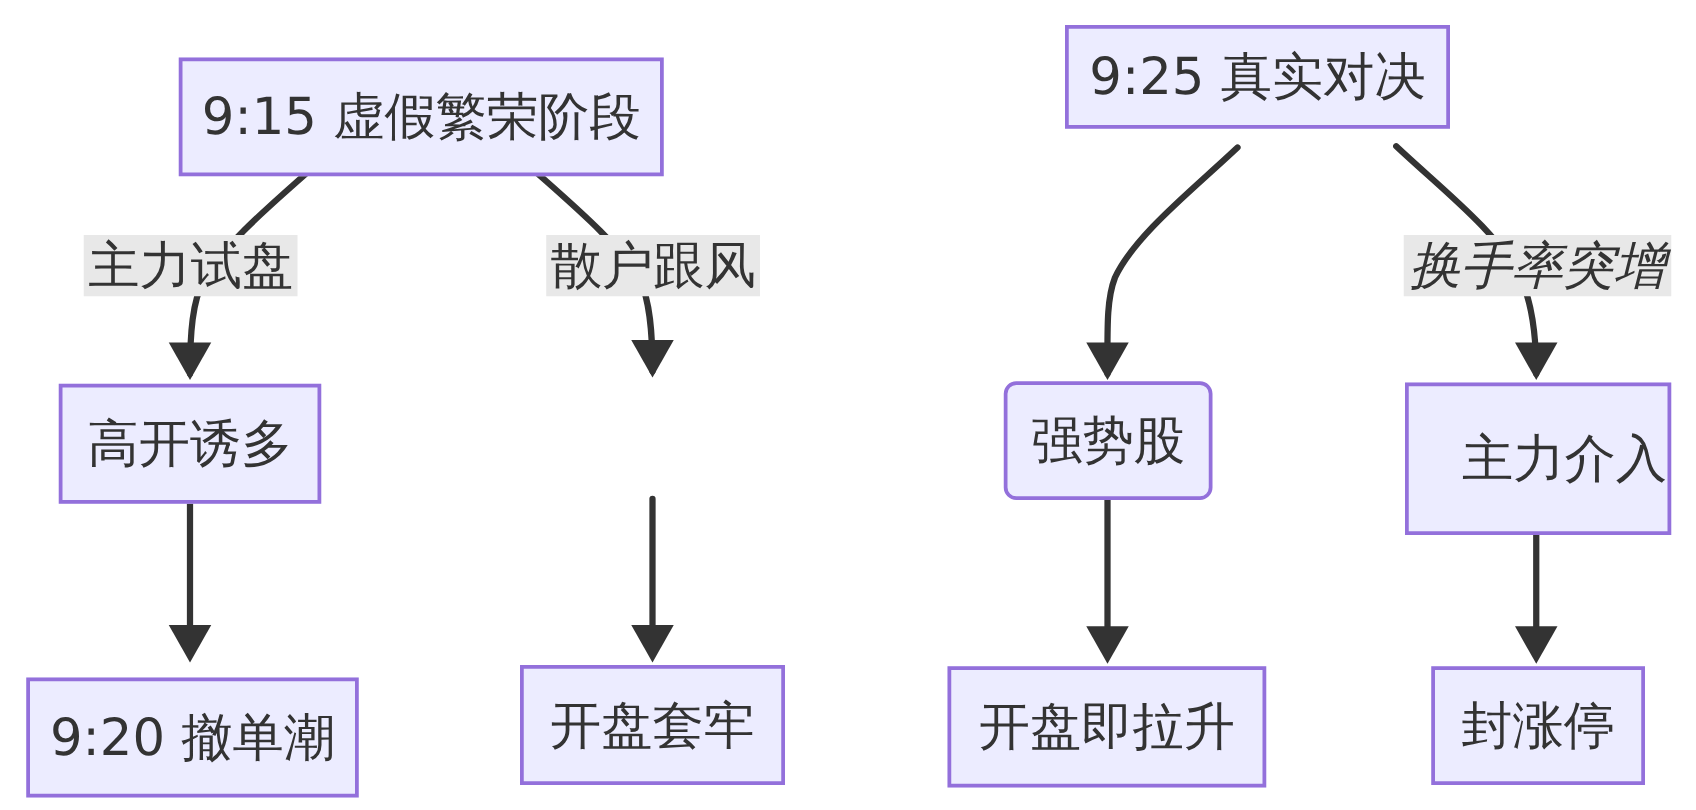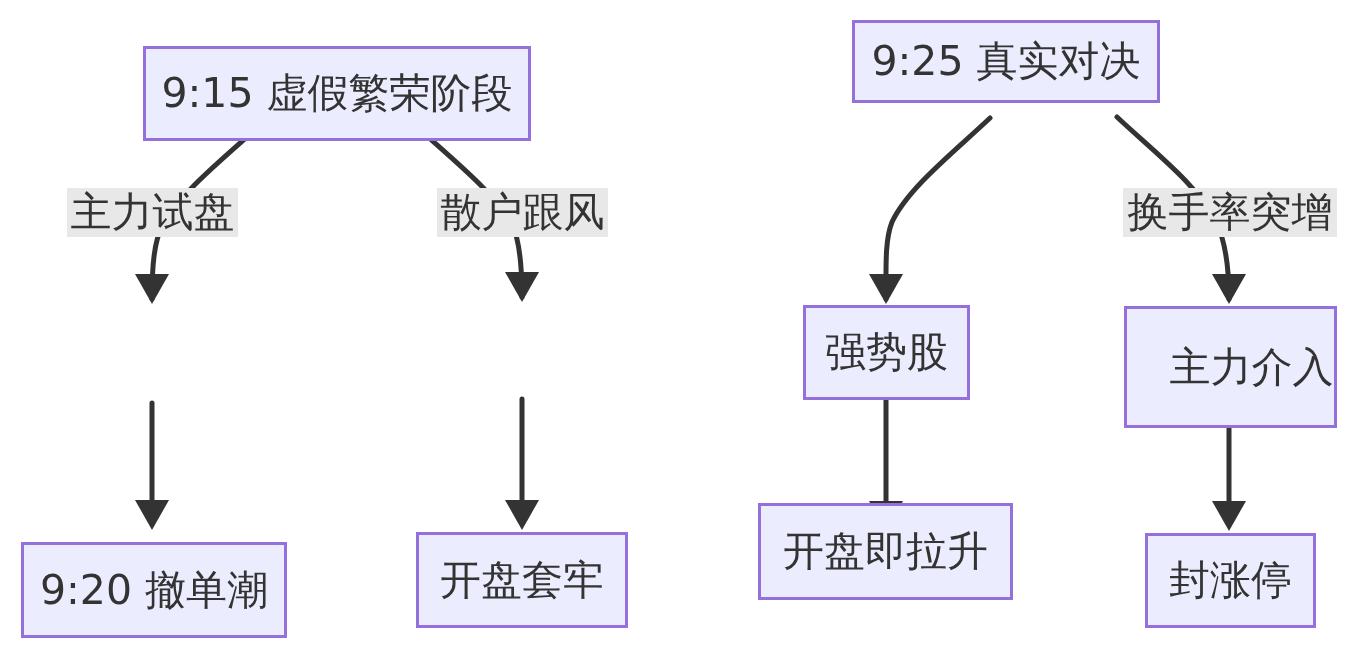--- a/index.html
+++ b/index.html
@@ -77,25 +77,26 @@
 
     <path d="M 886 400 L 886 501"></path>
     <polygon points="886,531 869,501 903,501"></polygon>
 
     <path d="M 1229 400 L 1229 501"></path>
     <polygon points="1229,531 1212,501 1246,501"></polygon>
   </svg>
 
   <div class="edge-label" style="left:437px; top:188px; width:171px; height:49px;">散户跟风</div>
   <div class="edge-label" style="left:67px; top:188px; width:171px; height:49px;">主力试盘</div>
-  <div class="edge-label" style="left:1123px; top:188px; width:214px; height:49px;">换手率突增</div>
+  <div class="edge-label" style="left:1123px; top:188px; width:214px; height:49px;font-style:italic;">换手率突增</div>
 
   <div class="node" style="left:143px; top:18px; width:388px; height:95px;margin-top:28px;">9:15 虚假繁荣阶段</div>
+  <div class="node" style="left:47px; top:307px; width:210px; height:96px;">高开诱多</div>
   <div class="node" style="left:21px; top:542px; width:266px; height:96px;">9:20 撤单潮</div>
   <div class="node" style="left:416px; top:532px; width:212px; height:96px;">开盘套牢</div>
 
   <div class="node" style="left:852px; top:20px; width:308px; height:83px;">9:25 真实对决</div>
-  <div class="node" style="left:803px; top:305px; width:167px; height:95px;">强势股</div>
+  <div class="node" style="left:803px; top:305px; width:167px; height:95px;border-radius:10px;">强势股</div>
   <div class="node" style="left:1124px; top:306px; width:213px; height:122px;padding-left:42px;">主力介入</div>
-  <div class="node" style="left:758px; top:503px; width:255px; height:97px;">开盘即拉升</div>
+  <div class="node" style="left:758px; top:533px; width:255px; height:97px;">开盘即拉升</div>
   <div class="node" style="left:1145px; top:533px; width:171px; height:95px;">封涨停</div>
 
 </div>
 
 </body></html>

